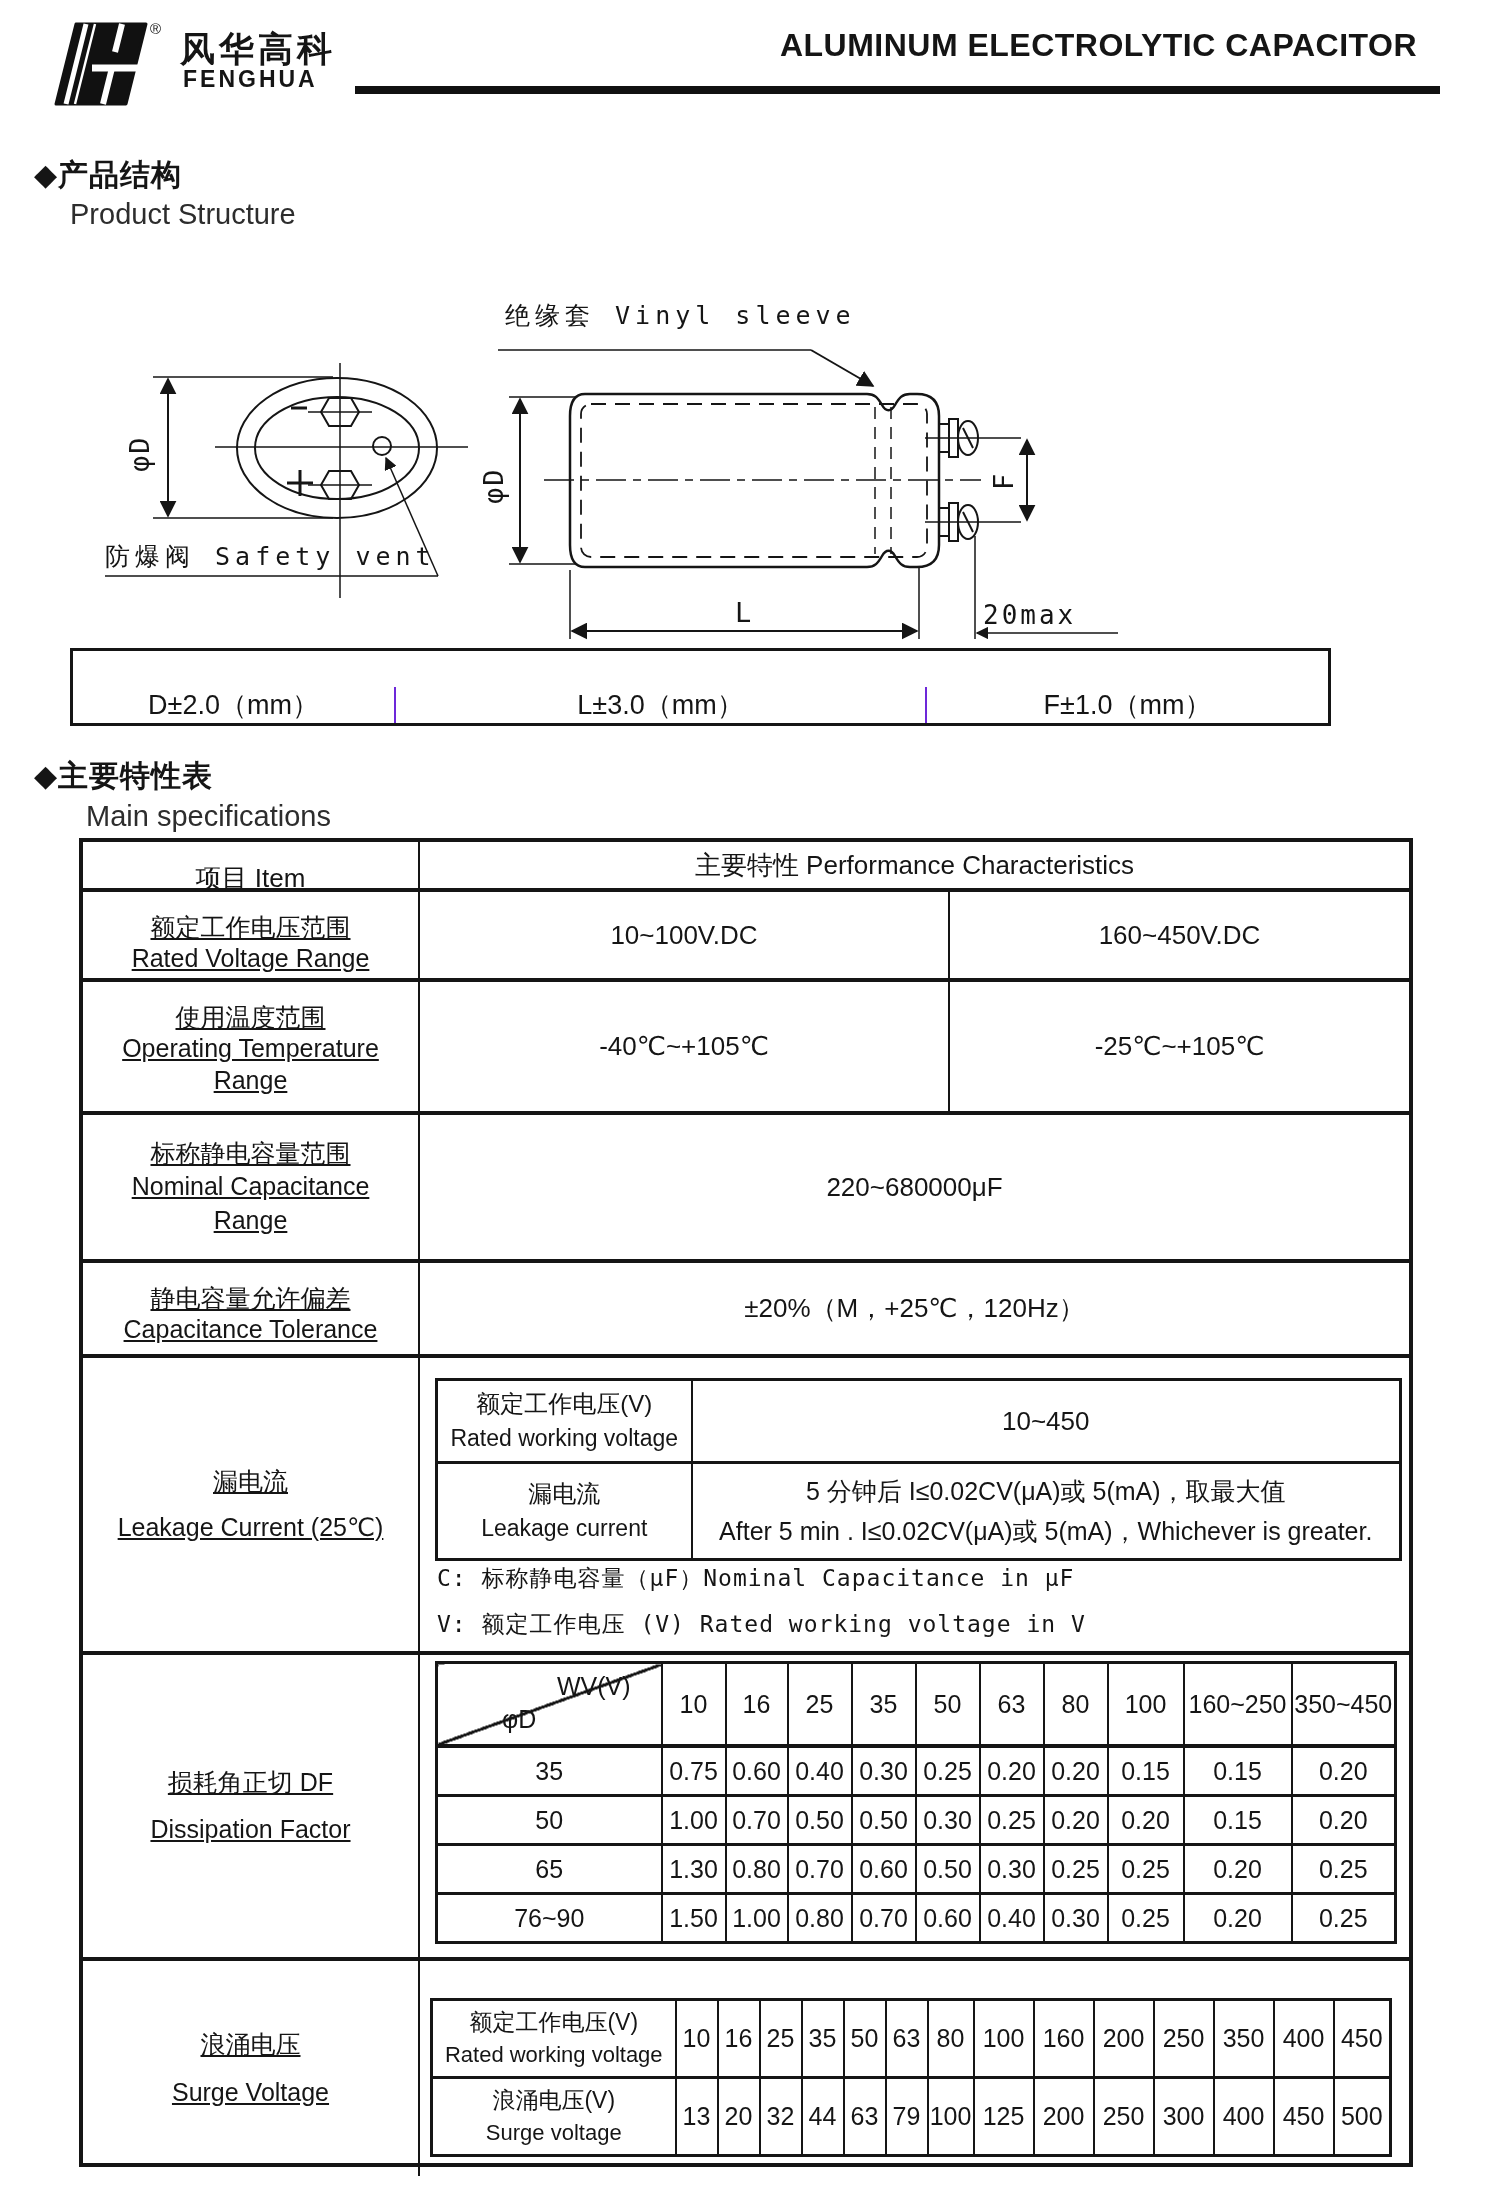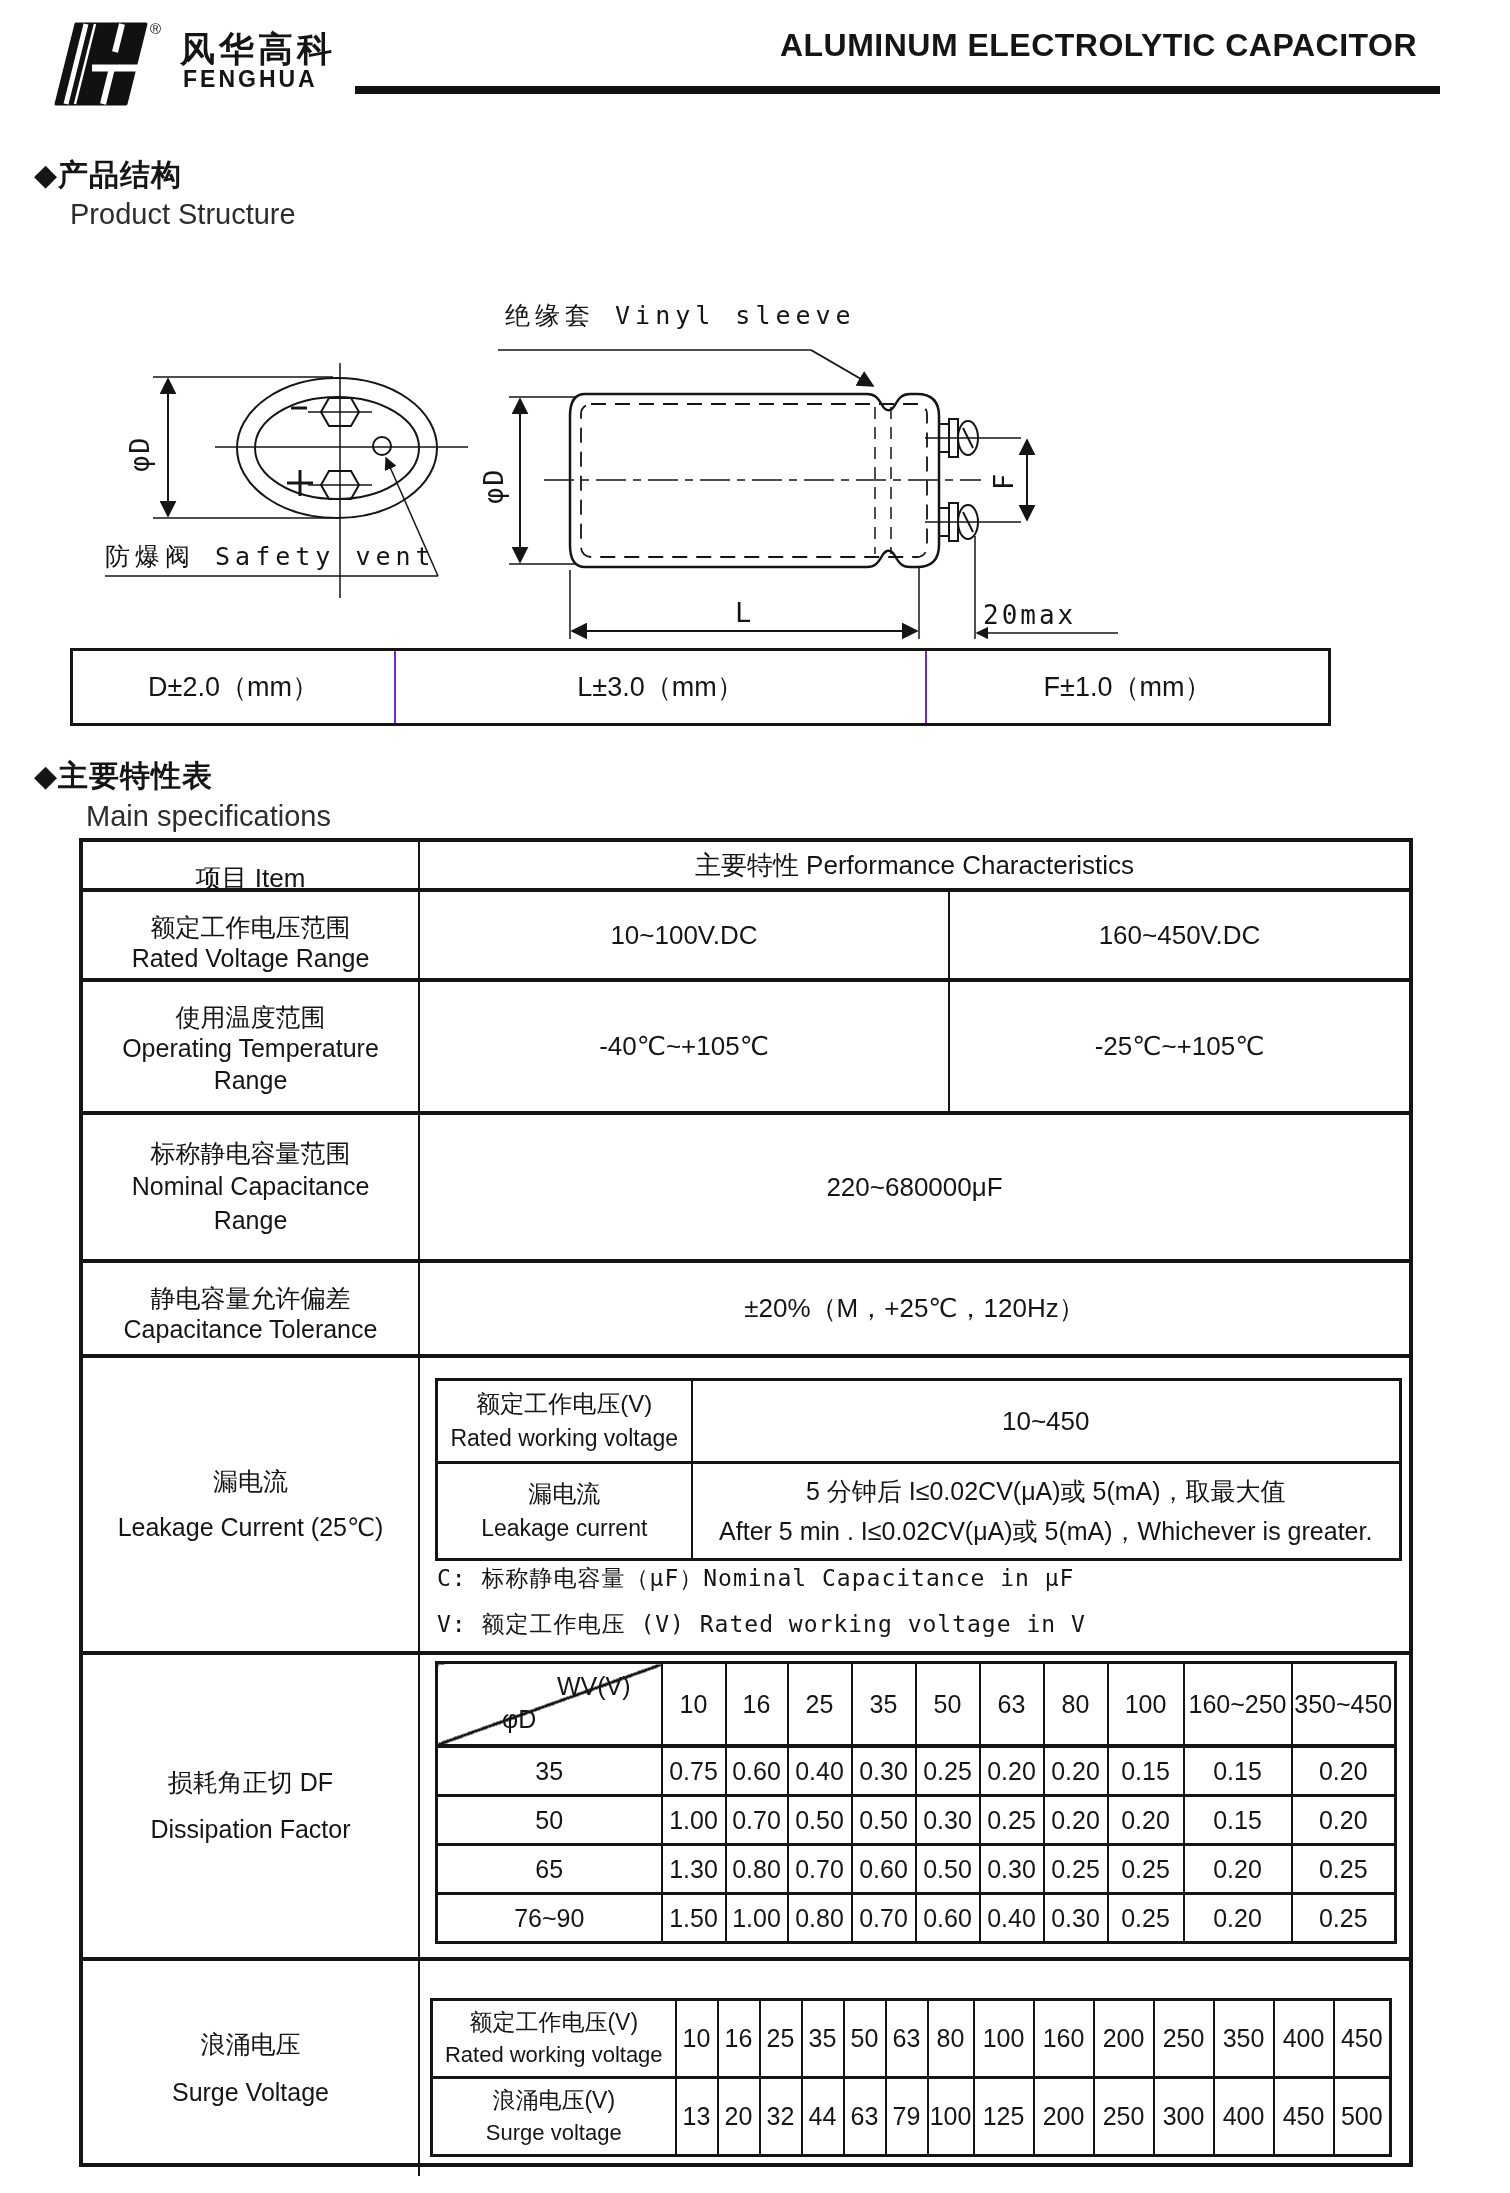--- a/index.html
+++ b/index.html
@@ -23,21 +23,21 @@
   .dim-table .cell{flex:0 0 auto;display:flex;align-items:center;justify-content:center;
                    font-size:27px;border-left:2px solid #6d28d9;}
   .dim-table .cell:first-child{border-left:none;}
 
   
   .main-table{border:4px solid #151515;box-sizing:border-box;background:#fff;}
   .mrow{display:flex;border-bottom:4px solid #151515;box-sizing:border-box;}
   .mrow.last{border-bottom:none;}
   .lcol{flex:0 0 337px;border-right:2px solid #151515;display:flex;flex-direction:column;
         align-items:center;justify-content:space-evenly;padding:20px 4px;box-sizing:border-box;
-        text-align:center;font-size:25px;line-height:1.25;}
+        text-align:center;font-size:25px;line-height:1.25;text-decoration:underline;}
   .vals{flex:1;display:flex;}
   .vcell{display:flex;align-items:center;justify-content:center;font-size:26px;}
   .vcell.split1{flex:0 0 528px;border-right:2px solid #151515;}
   .vcell.split2{flex:1;}
   .content{flex:1;position:relative;}
 
   
   .itable{border-collapse:collapse;table-layout:fixed;background:#fff;}
   .itable td{border:2px solid #151515;border-top-width:3px;border-bottom-width:3px;
              text-align:center;vertical-align:middle;font-size:25px;padding:0;}
@@ -156,21 +156,21 @@
     </g>
     <text class="lbl" x="400" y="66">绝缘套 Vinyl sleeve</text>
     <text class="lbl" x="0" y="307">防爆阀 Safety vent</text>
     <text class="dim" transform="translate(44,214) rotate(-90)">φD</text>
     <text class="dim" transform="translate(398,246) rotate(-90)">φD</text>
     <text class="dim" transform="translate(908,232) rotate(-90)">F</text>
     <text class="dim" x="630" y="364">L</text>
     <text class="dim" x="878" y="366" style="font-size:26px;letter-spacing:3px;">20max</text>
   </svg>
 
-  <div class="abs dim-table" style="left:70px;top:648px;width:1261px;">
+  <div class="abs dim-table" style="left:70px;top:648px;width:1261px;align-items:flex-end;">
     <div class="cell" style="width:321px;">D±2.0（mm）</div>
     <div class="cell" style="width:529px;">L±3.0（mm）</div>
     <div class="cell" style="flex:1;">F±1.0（mm）</div>
   </div>
 
   <div class="abs h-cn" style="left:34px;top:756px;">◆主要特性表</div>
   <div class="abs h-en" style="left:86px;top:800px;">Main specifications</div>
 
   <div class="abs main-table" style="left:79px;top:838px;width:1334px;height:1329px;">
 

